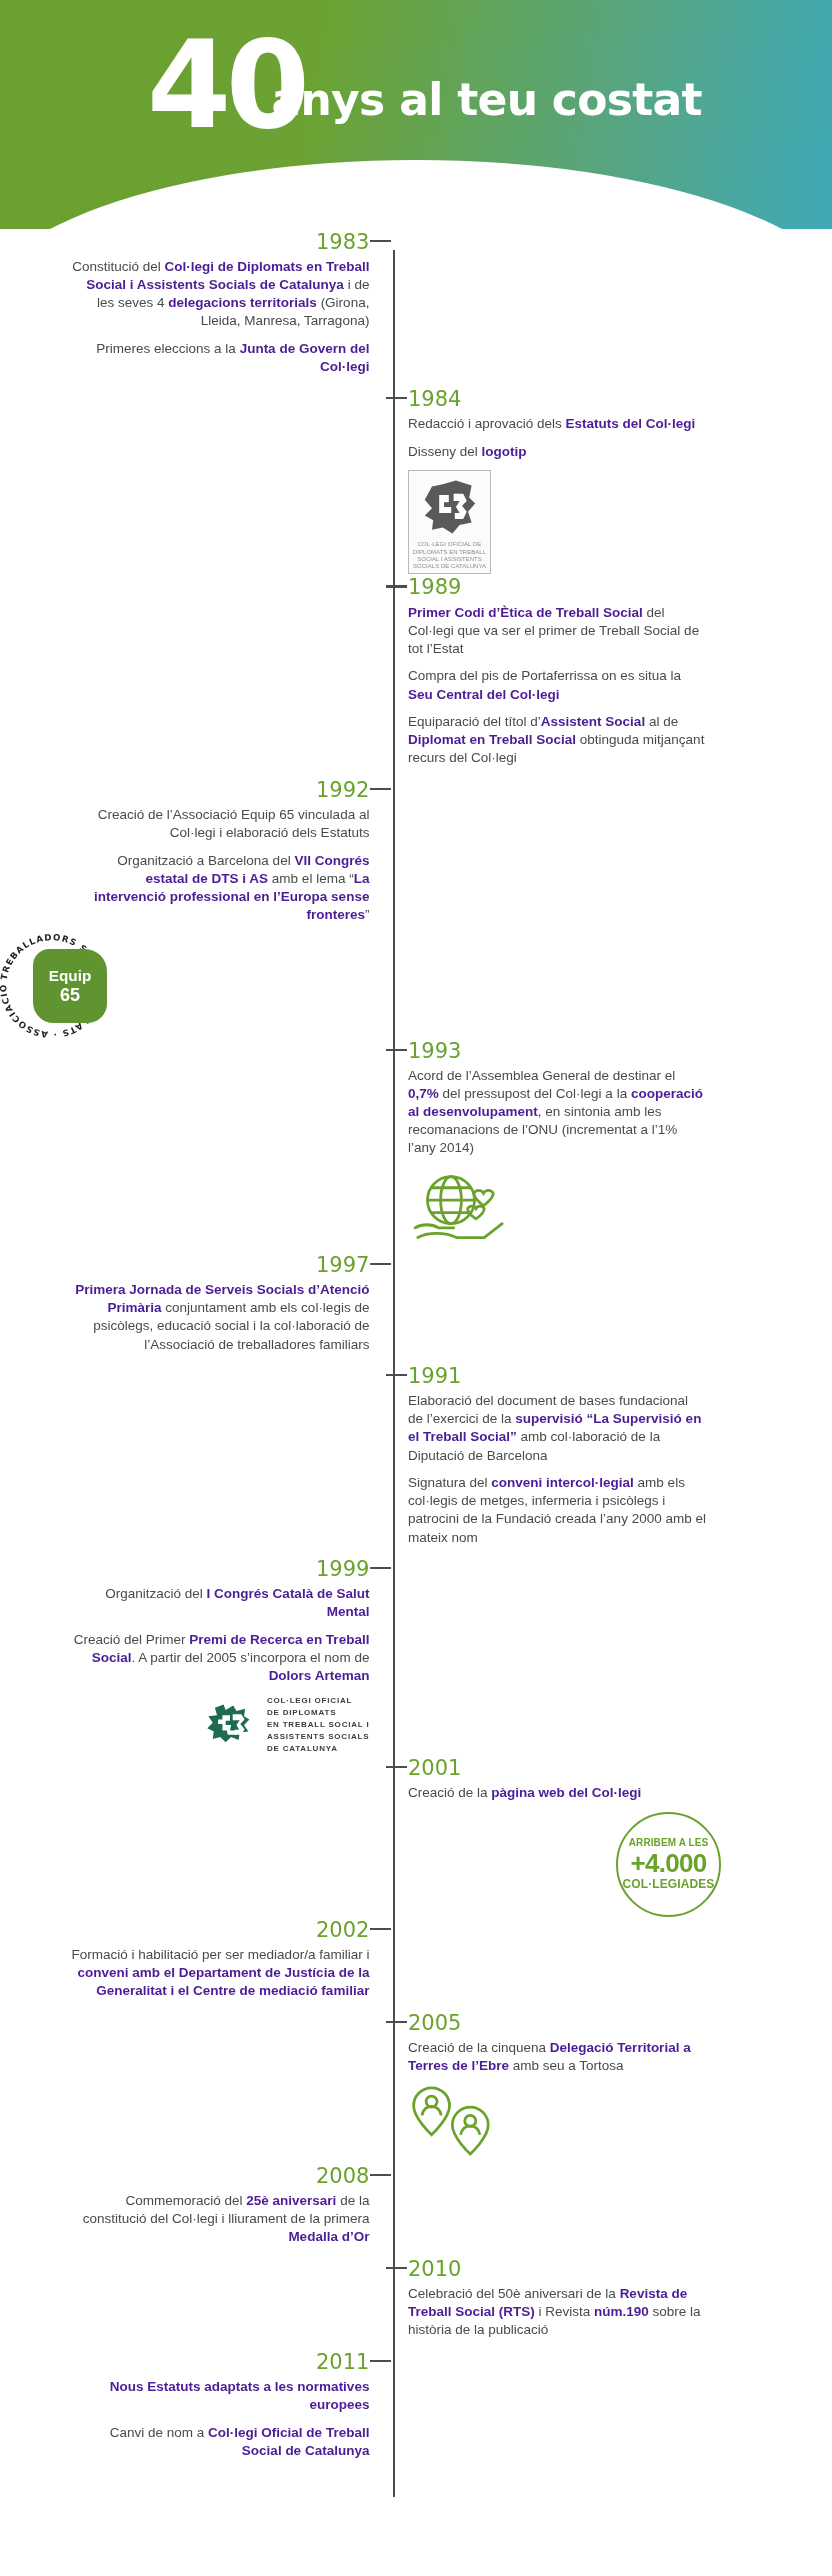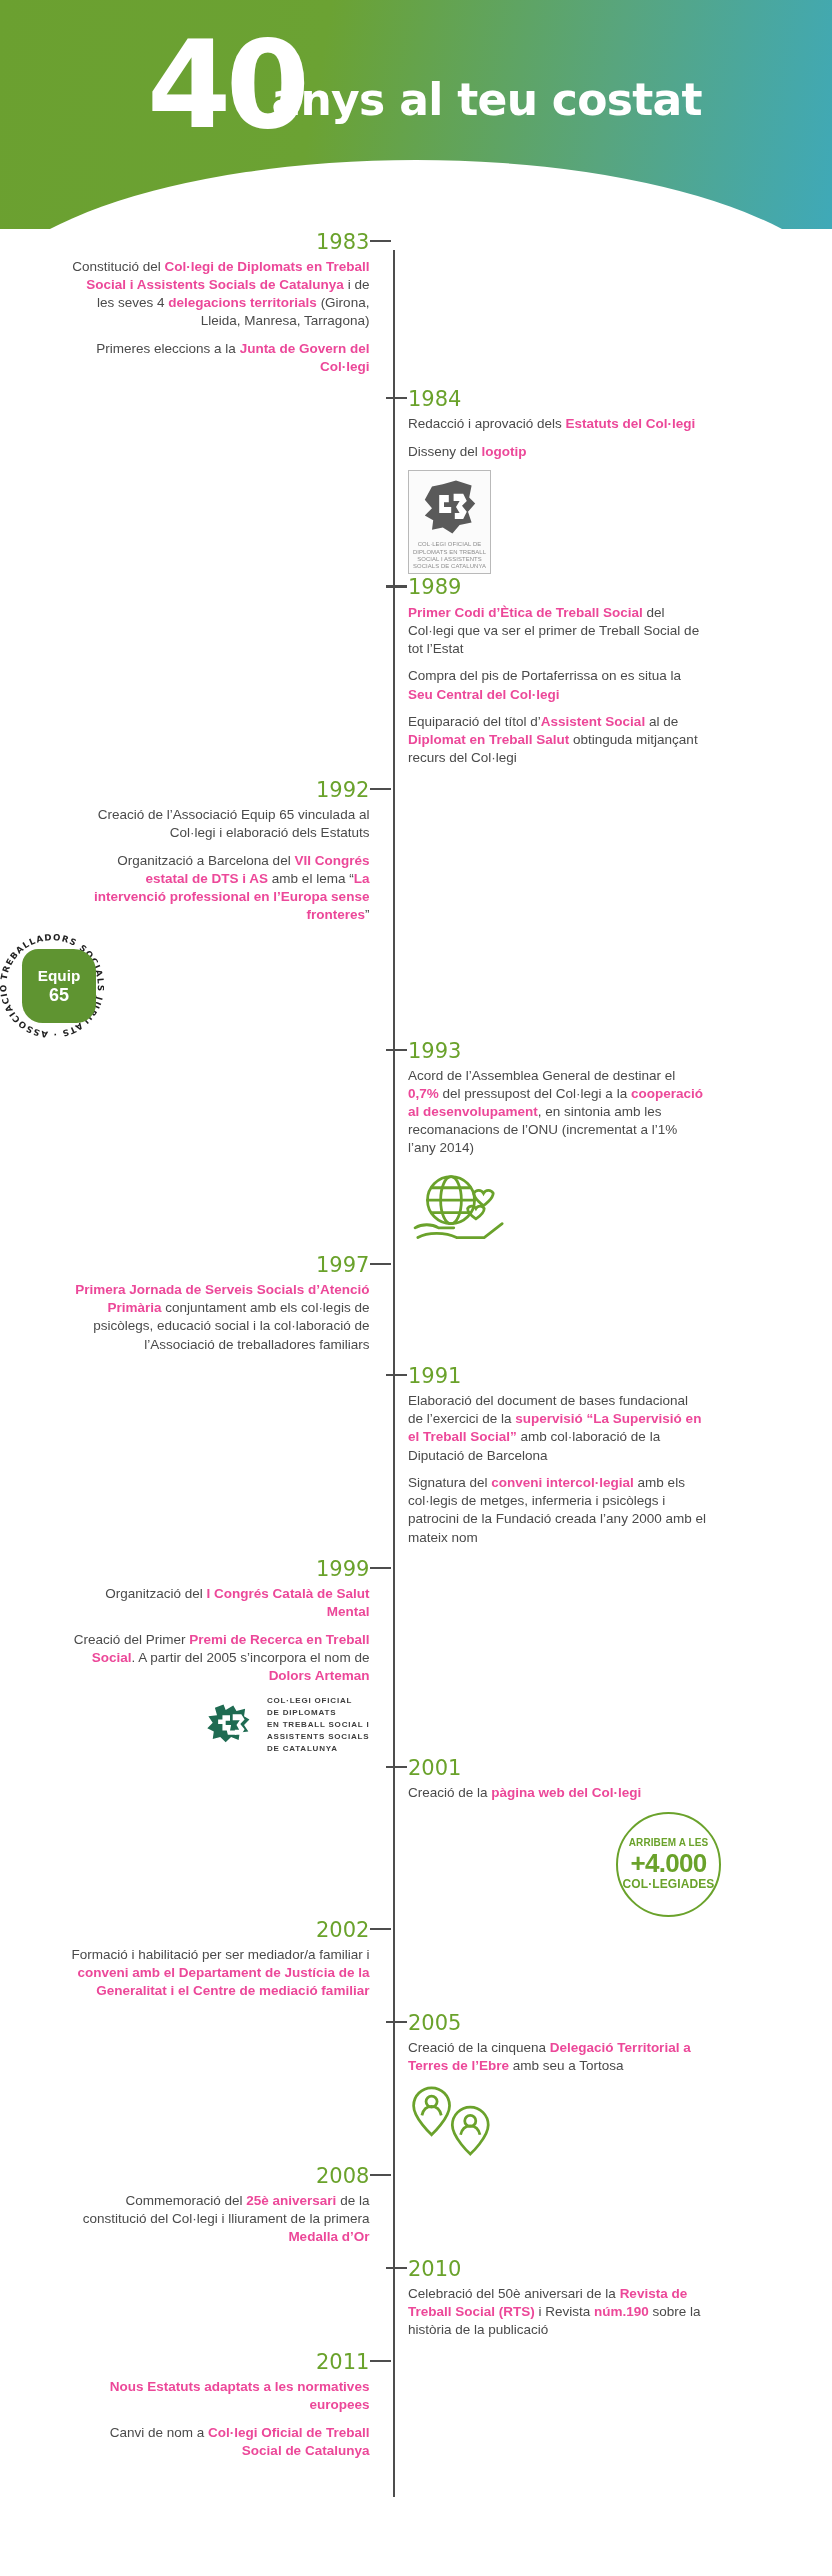--- a/index.html
+++ b/index.html
@@ -100,21 +100,21 @@
     font-family: "DejaVu Sans", sans-serif;
   }
   .para {
     font-size: 13.5px;
     line-height: 1.34;
     color: #4a4a4a;
     margin-bottom: 9.7px;
     max-width: 298px;
   }
   .entry.left .para { margin-left: auto; }
-  .para b { font-weight: 700; color: #ec4899; }
+  .para b { font-weight: 700; color: #4c1d95; }
 
   
   .art { display: block; }
   .art.left-art { margin-left: auto; }
 
   .badge {
     width: 105px; height: 105px;
     border-radius: 50%;
     border: 2.1px solid #6aa22b;
     display: flex; flex-direction: column;
@@ -135,21 +135,21 @@
   }
   .logo-old .capt {
     font-size: 5.9px; color: #8d8d8d; text-align: center;
     line-height: 1.25; margin-top: 4.2px; letter-spacing: 0.1px;
   }
 
   .equip65 {
     width: 104px; height: 104px; position: relative;
   }
   .equip65 .blob {
-    position: absolute; left: 22px; top: 15.3px;
+    position: absolute; left: 33px; top: 15.3px;
     width: 74px; height: 74px; background: #5f9431;
     border-radius: 22% 30% 26% 28%;
     display: flex; flex-direction: column;
     align-items: center; justify-content: center;
     color: #fff; font-weight: 700;
   }
   .equip65 .e1 { font-size: 15.3px; }
   .equip65 .e2 { font-size: 18px; }
 
   .tslogo { display: flex; align-items: center; gap: 9.7px; justify-content: flex-end; }
@@ -206,21 +206,21 @@
         </div>
       </div>
       <div class="row">
         <div class="col-left"></div>
         <div class="col-right">
           <div class="entry right">
             <div class="tick"></div>
             <div class="year">1989</div>
             <p class="para"><b>Primer Codi d’Ètica de Treball Social</b> del Col·legi que va ser el primer de Treball Social de tot l’Estat</p>
             <p class="para">Compra del pis de Portaferrissa on es situa la <b>Seu Central del Col·legi</b></p>
-            <p class="para">Equiparació del títol d’<b>Assistent Social</b> al de <b>Diplomat en Treball Salut</b> obtinguda mitjançant recurs del Col·legi</p>
+            <p class="para">Equiparació del títol d’<b>Assistent Social</b> al de <b>Diplomat en Treball Social</b> obtinguda mitjançant recurs del Col·legi</p>
           </div>
         </div>
       </div>
       <div class="row">
         <div class="col-left">
           <div class="entry left">
             <div class="tick"></div>
             <div class="year">1992</div>
             <p class="para">Creació de l’Associació Equip 65 vinculada al Col·legi i elaboració dels Estatuts</p>
             <p class="para">Organització a Barcelona del <b>VII Congrés estatal de DTS i AS</b> amb el lema “<b>La intervenció professional en l’Europa sense fronteres</b>”</p>

